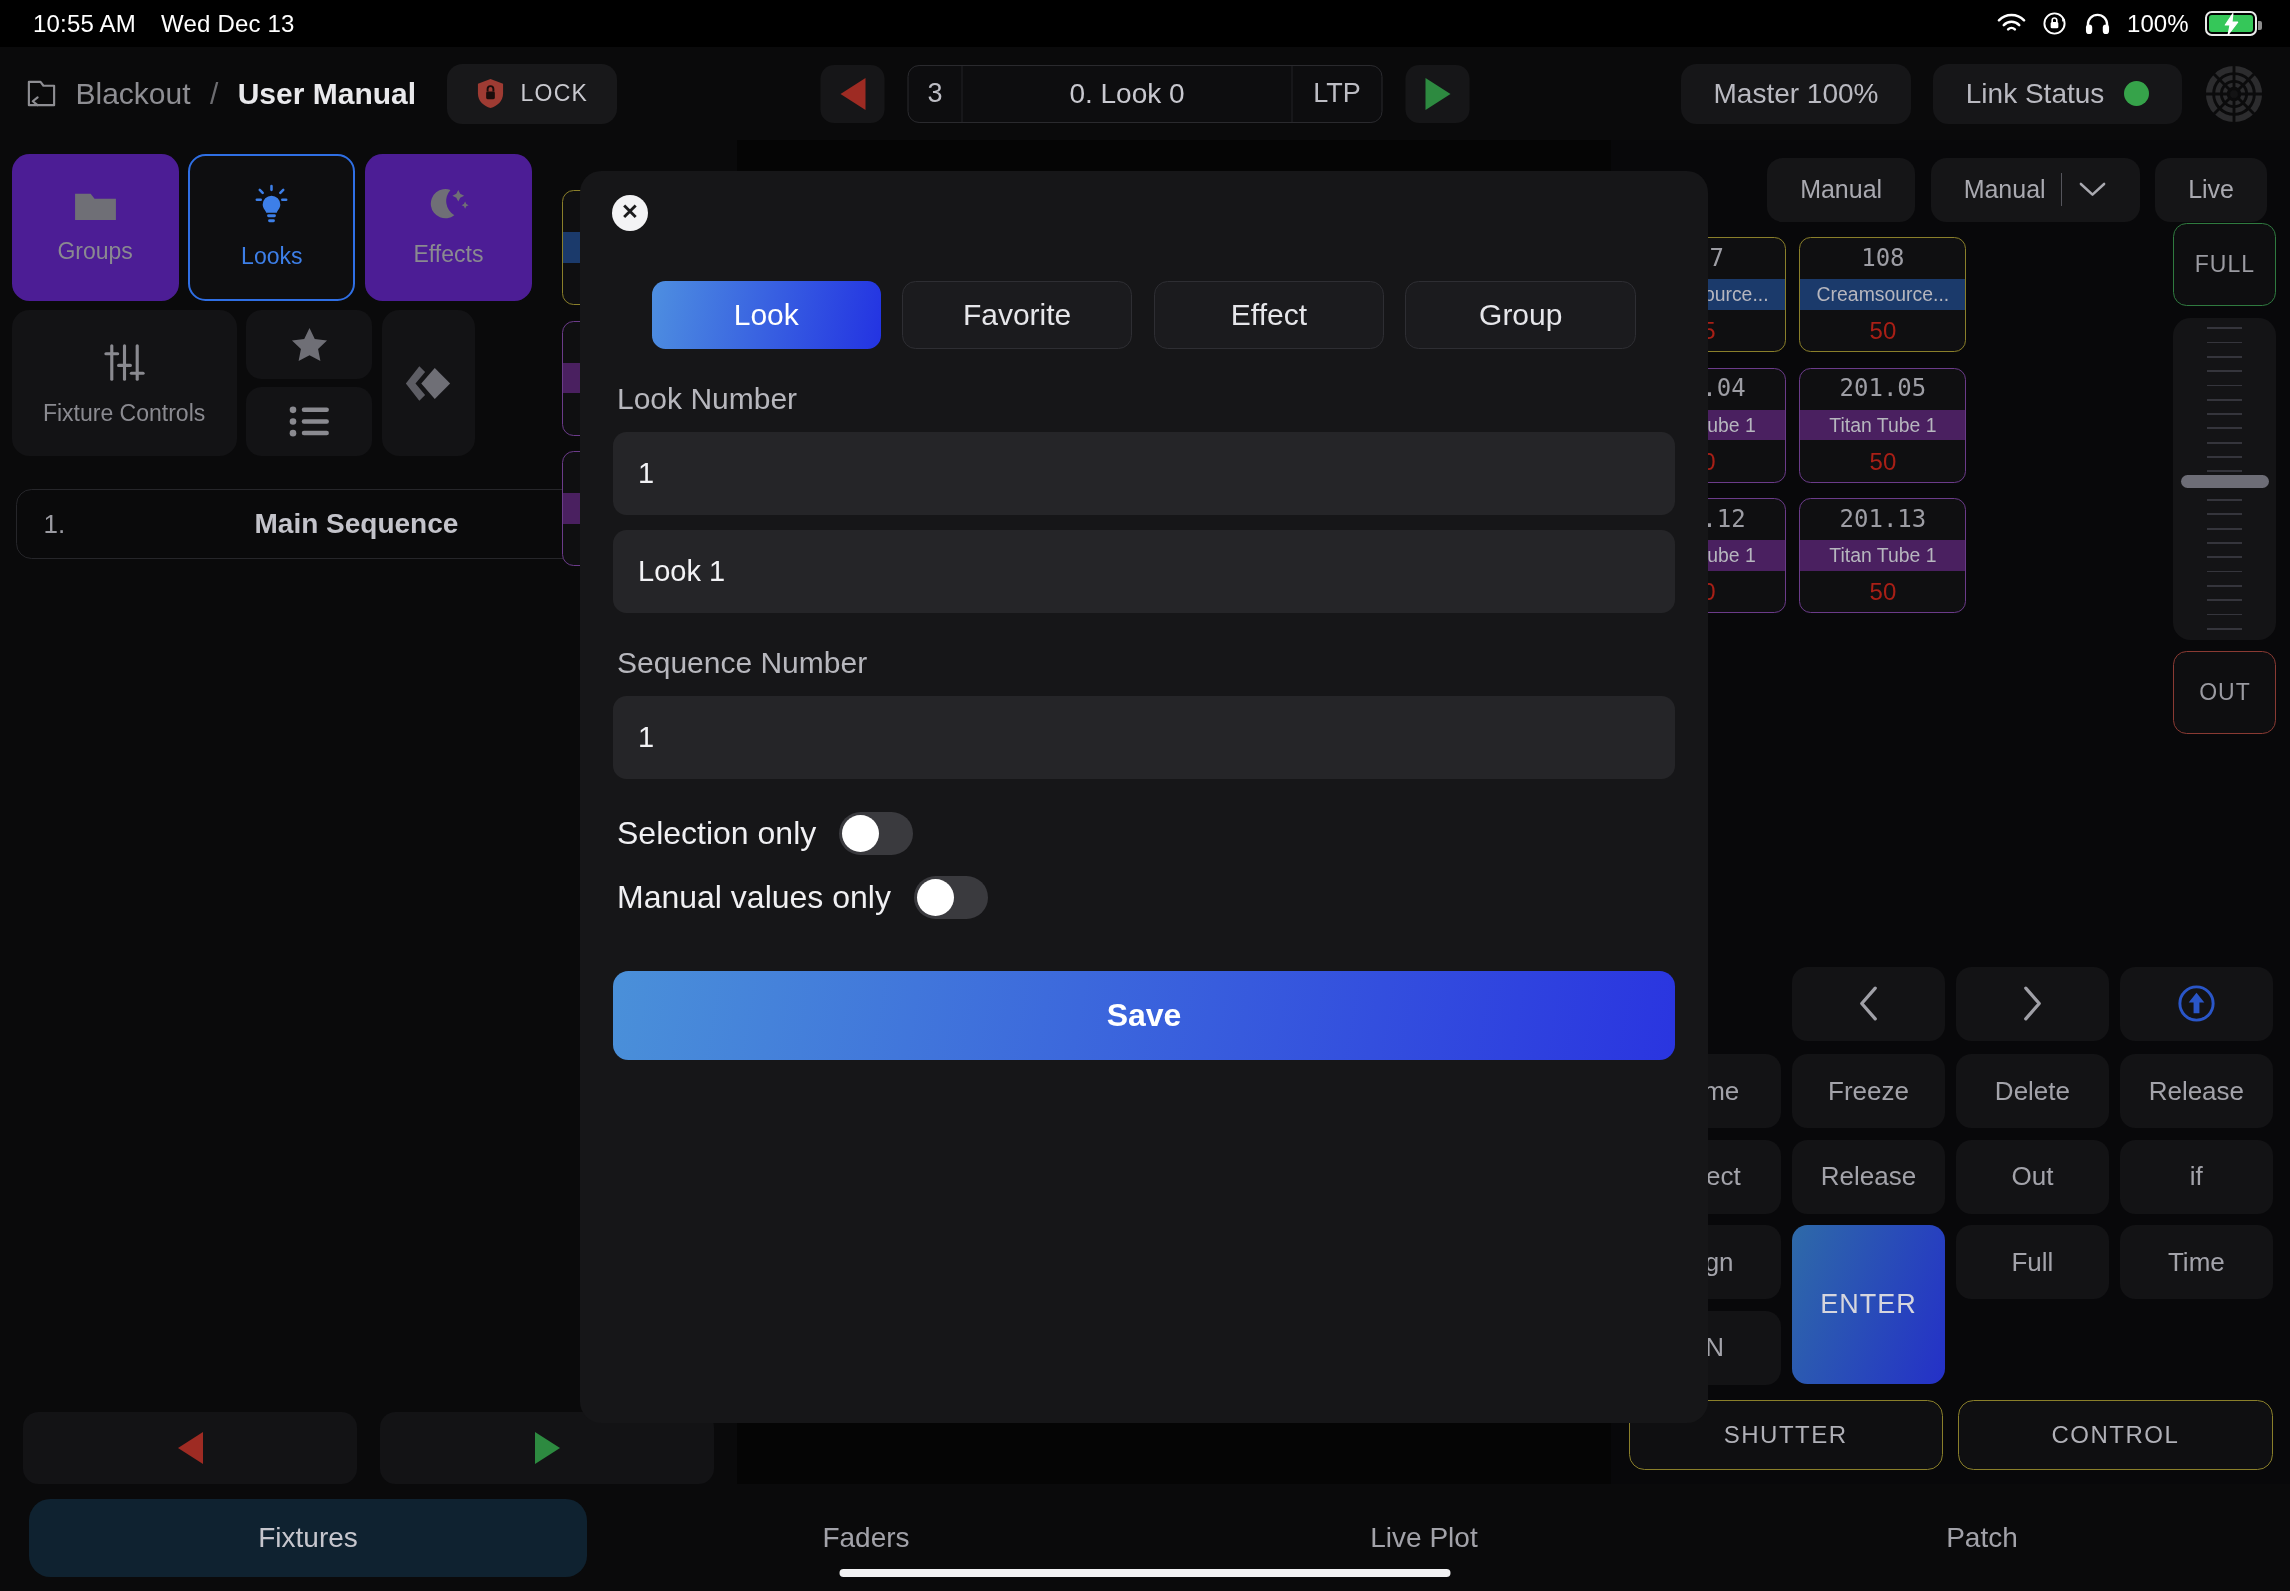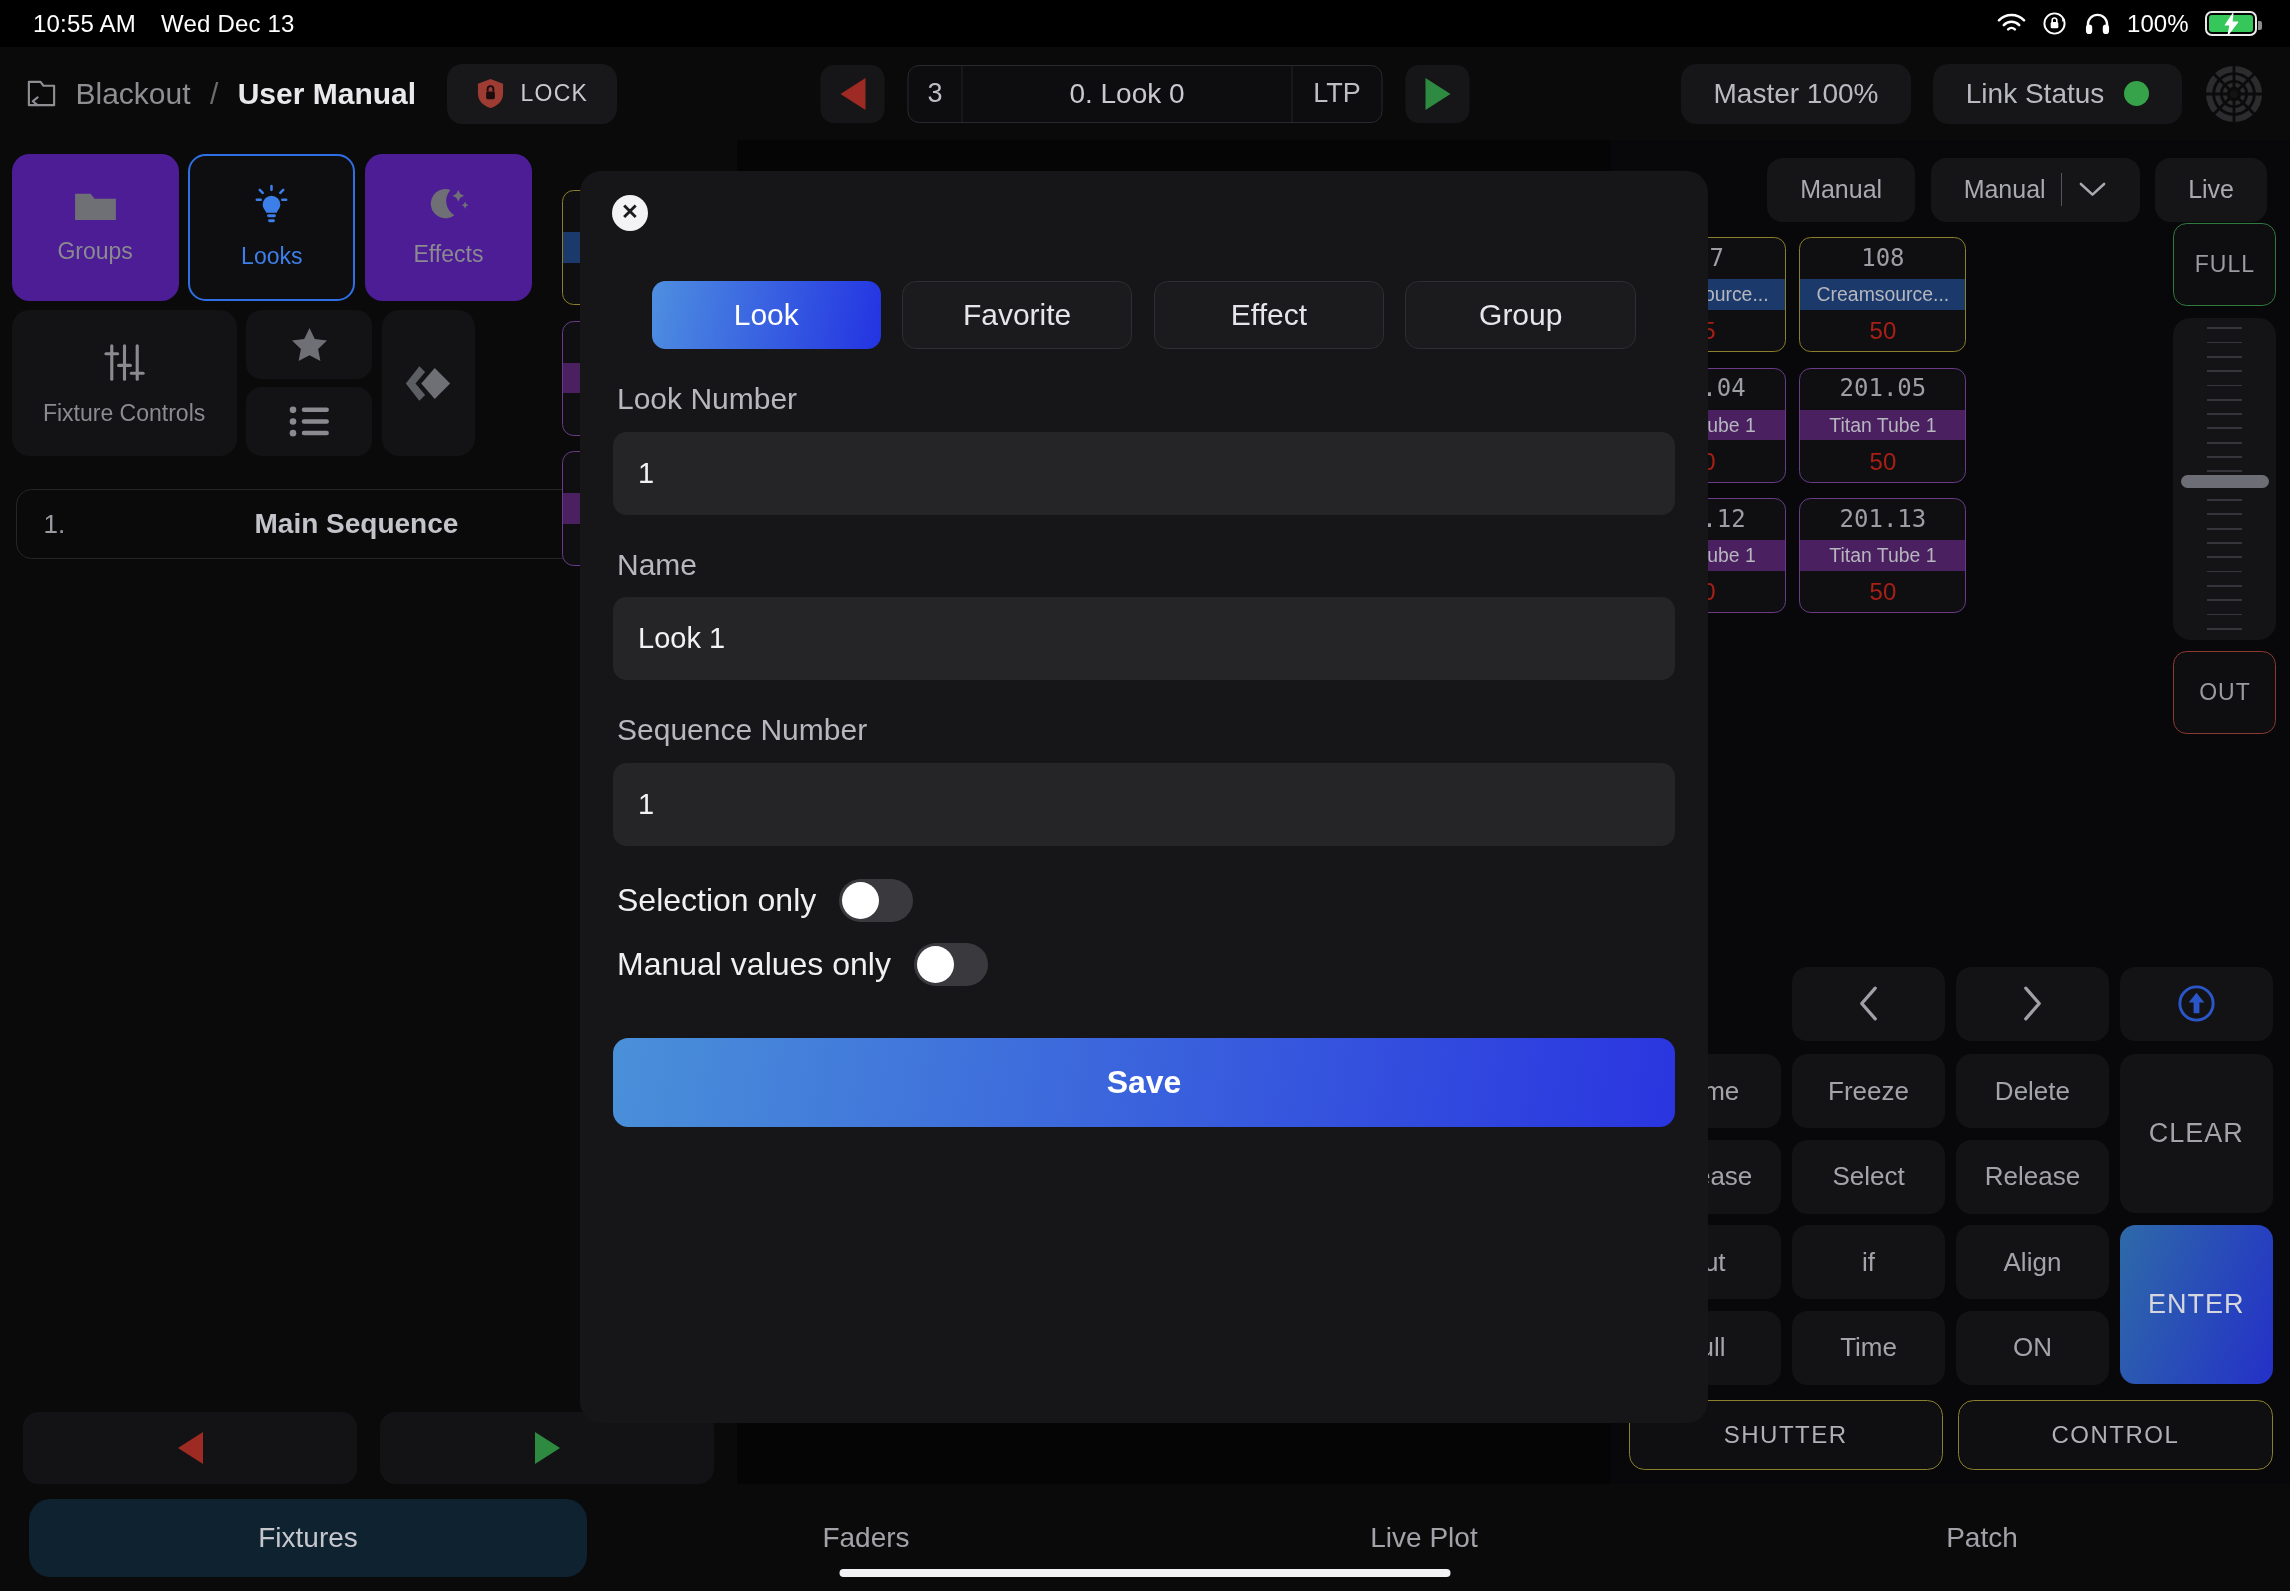--- a/index.html
+++ b/index.html
@@ -507,21 +507,20 @@
           <svg width="45" height="45" viewBox="0 0 46 46">
             <circle cx="23" cy="23" r="17" stroke="#2a56c8" stroke-width="3" fill="none"></circle>
             <path d="M23 12 L31 22 h-5 v11 h-6 V22 h-5z" fill="#2a56c8"></path>
           </svg>
         </div>
       </div>
       <div class="keypad" id="keypad">
           <div class="key">Home</div>
           <div class="key">Freeze</div>
           <div class="key">Delete</div>
-          <div class="key tall">CLEAR</div>
           <div class="key">Release</div>
           <div class="key">Select</div>
           <div class="key">Release</div>
           <div class="key">Out</div>
           <div class="key">if</div>
           <div class="key">Align</div>
           <div class="key tall enter">ENTER</div>
           <div class="key">Full</div>
           <div class="key">Time</div>
           <div class="key">ON</div>
@@ -544,21 +543,20 @@
     </div>
     <div class="segs" id="segs">
         <div class="seg active">Look</div>
         <div class="seg">Favorite</div>
         <div class="seg">Effect</div>
         <div class="seg">Group</div>
       </div>
     <div id="fields">
         <div class="field-label">Look Number</div>
         <div class="field">1</div>
-        <div class="field-label">Name</div>
         <div class="field">Look 1</div>
         <div class="field-label">Sequence Number</div>
         <div class="field">1</div>
       </div>
     <div id="toggles">
         <div class="togrow">
           <span class="toglabel">Selection only</span>
           <div class="toggle">
             <div class="knob"></div>
           </div>

